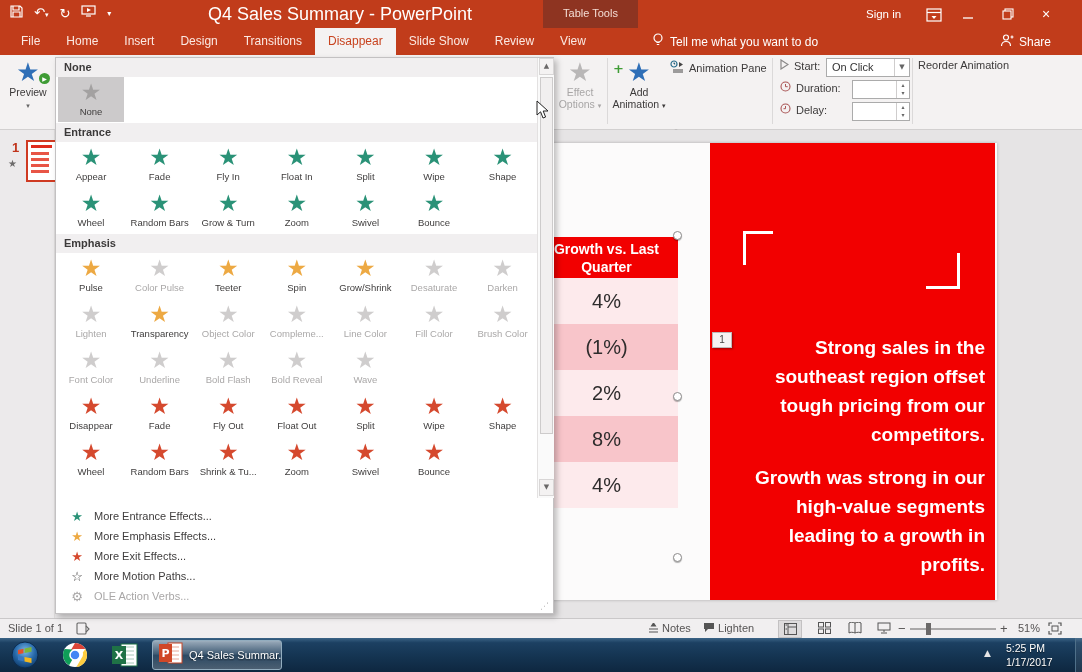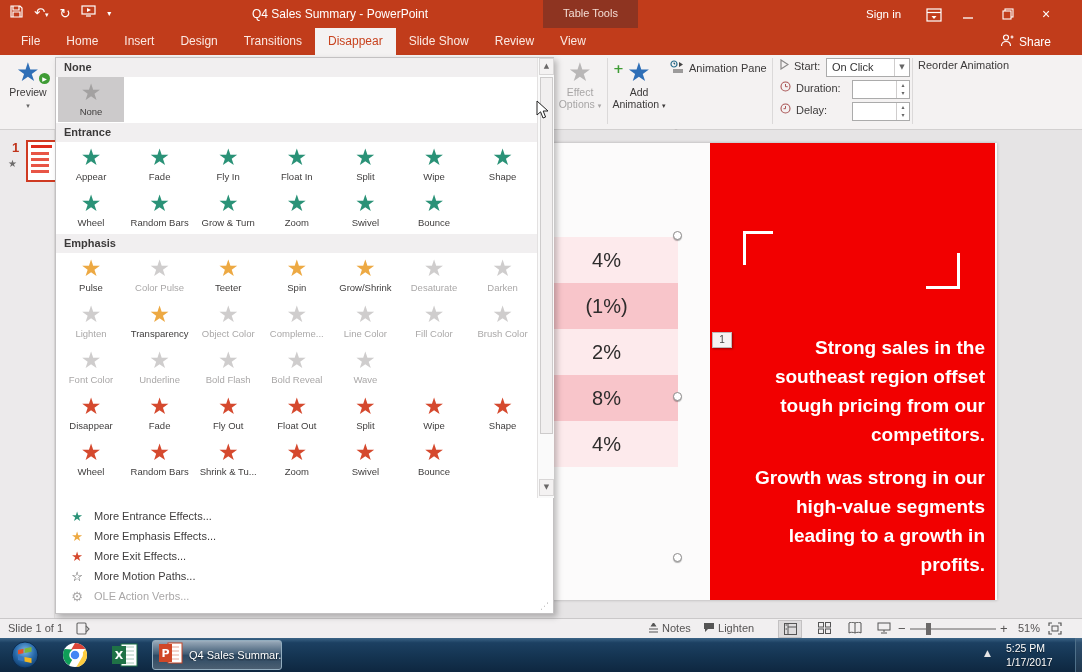--- a/index.html
+++ b/index.html
@@ -5,21 +5,21 @@
   * { margin:0; padding:0; box-sizing:border-box; }
   html,body { width:1082px; height:672px; overflow:hidden; }
   body { font-family:"Liberation Sans", sans-serif; }
   #app { position:relative; width:1082px; height:672px; background:#e6e4e5; overflow:hidden; }
   .ico { font-family:"DejaVu Sans", sans-serif; font-style:normal; }
 
   
   .titlebar { position:absolute; left:0; top:0; width:1082px; height:28px; background:#c13c1b; color:#fff; }
   .qat { position:absolute; left:10px; top:0; height:28px; display:flex; align-items:center; gap:11px; }
   .qat .qbtn { color:#fff; font-size:13px; line-height:28px; cursor:default; }
-  .win-title { position:absolute; left:140px; top:0; width:400px; text-align:center; line-height:28px; font-size:12px; color:#fff; white-space:nowrap; }
+  .win-title { position:absolute; left:140px; top:0; width:400px; text-align:center; line-height:28px; font-size:18px; color:#fff; white-space:nowrap; }
   .ctx-block { position:absolute; left:543px; top:0; width:95px; height:55px; background:#8e3421; }
   .ctx-label { position:absolute; left:0; top:0; width:95px; text-align:center; line-height:26px; font-size:11px; color:#f3dcd4; }
   .ctx-tabs { position:absolute; left:0; top:28px; width:95px; height:27px; display:flex; justify-content:space-between; padding:0 6px; }
   .ctx-tab { line-height:27px; font-size:12px; color:#f6e2da; padding:0 2px; }
   .signin { position:absolute; left:866px; top:0; line-height:28px; font-size:11.5px; color:#fff; }
   .titlebtn { position:absolute; top:0; width:30px; height:28px; text-align:center; color:#fff; }
   .titlebtn svg, .ribbonopt svg { display:inline-block; vertical-align:middle; }
   .ribbonopt { position:absolute; left:926px; top:5px; }
 
   
@@ -158,20 +158,27 @@
         <div class="tab">File</div>
         <div class="tab">Home</div>
         <div class="tab">Insert</div>
         <div class="tab">Design</div>
         <div class="tab">Transitions</div>
         <div class="tab active">Disappear</div>
         <div class="tab">Slide Show</div>
         <div class="tab">Review</div>
         <div class="tab">View</div>
       </div>
+    <div class="tellme">
+      <span><svg width="12" height="14" viewBox="0 0 12 14">
+            <circle cx="6" cy="5" r="4" fill="none" stroke="#fff" stroke-width="1.2"></circle>
+            <path d="M4.5 9.5 h3 M4.8 11.5 h2.4" stroke="#fff" stroke-width="1.2"></path>
+          </svg></span>
+      <span>Tell me what you want to do</span>
+    </div>
     <div class="share">
       <span><svg width="14" height="14" viewBox="0 0 14 14">
             <circle cx="6" cy="4.5" r="2.5" fill="none" stroke="#fff" stroke-width="1.2"></circle>
             <path d="M1.5 13 c0-3 2-4.5 4.5-4.5 s4.5 1.5 4.5 4.5" fill="none" stroke="#fff" stroke-width="1.2"></path>
             <path d="M10.5 4 h3 M12 2.5 v3" stroke="#fff" stroke-width="1.2"></path>
           </svg></span>
       <span>Share</span>
     </div>
   </div>
 
@@ -279,20 +286,21 @@
         <span class="thumb-line" style="top:10px; width:18px;"></span>
         <span class="thumb-line" style="top:16px; width:18px;"></span>
         <span class="thumb-line" style="top:22px; width:18px;"></span>
         <span class="thumb-line" style="top:28px; width:18px;"></span>
       </div>
     </div>
 
     <div class="slide"></div>
 
     <div class="ptable">
+      <div class="ptable-header">Growth vs. Last Quarter</div>
       <div id="tableRows">
           <div class="ptable-row row-b">4%</div>
           <div class="ptable-row row-a">(1%)</div>
           <div class="ptable-row row-b">2%</div>
           <div class="ptable-row row-a">8%</div>
           <div class="ptable-row row-b">4%</div>
         </div>
     </div>
     <span class="handle" style="left:673px; top:101px;"></span>
     <span class="handle" style="left:673px; top:262px;"></span>

